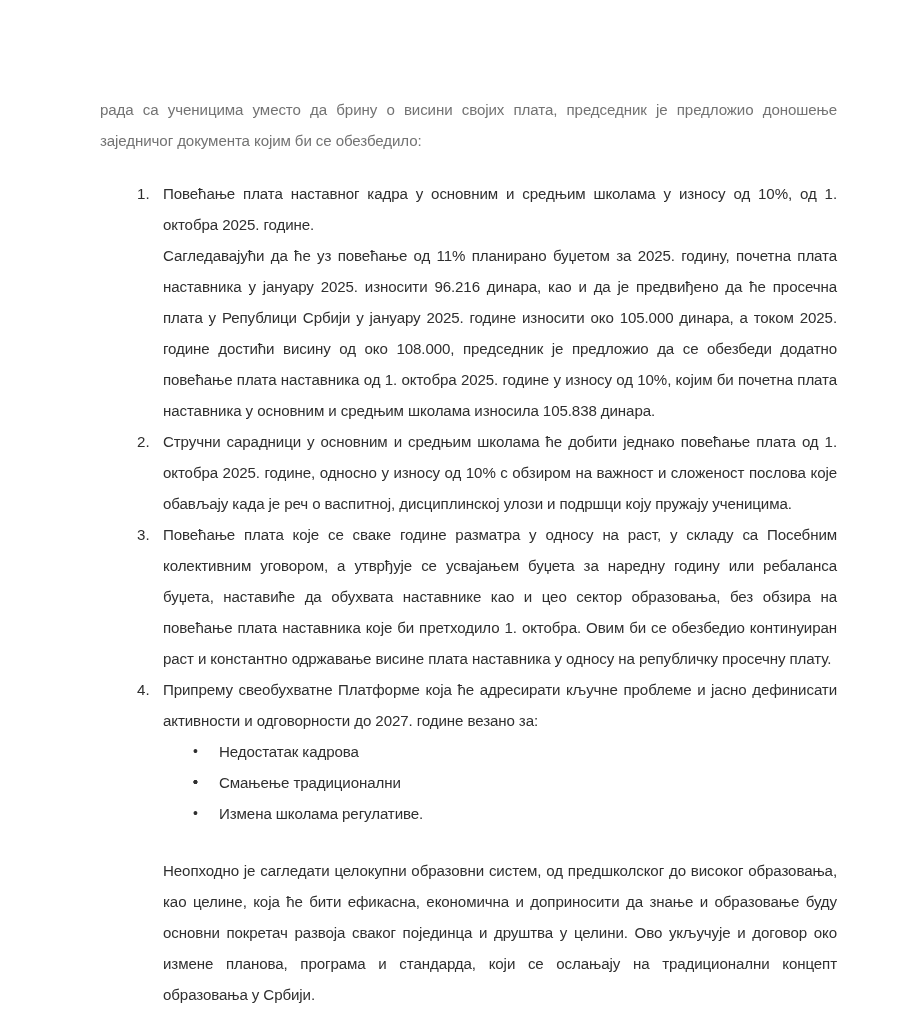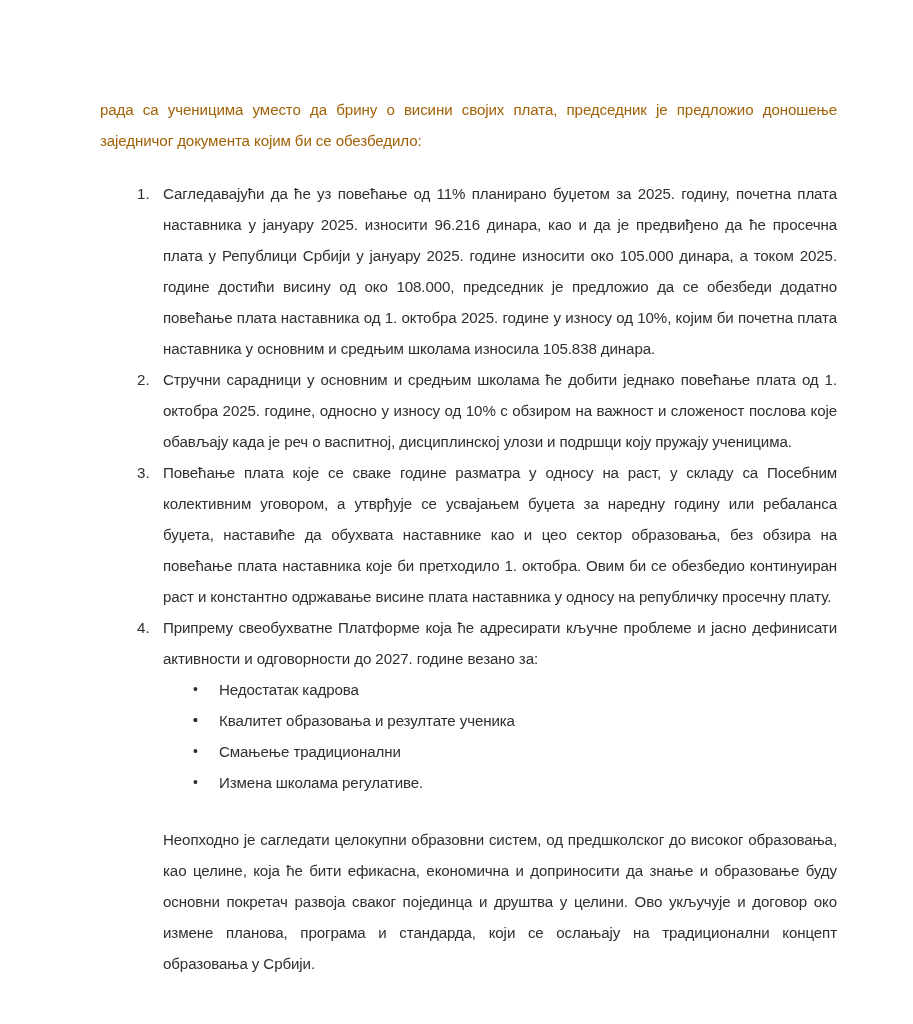--- a/index.html
+++ b/index.html
@@ -24,21 +24,21 @@
     position: absolute;
     left: 100px;
     top: 94px;
     width: 737px;
   }
   .para {
     font-size: 15.1px;
     line-height: 31px;
     text-align: justify;
     text-justify: inter-word;
-    color: #a16207;
+    color: #737373;
     margin: 0;
     letter-spacing: -0.1px;
   }
   .para.lead {
     text-align: justify;
   }
   
   ol.num-list {
     list-style: none;
     margin: 0;
@@ -100,20 +100,21 @@
   <div id="doc-body">
 
     <p class="para lead">рада са ученицима уместо да брину о висини својих плата, председник је предложио доношење заједничог документа којим би се обезбедило:</p>
 
     <div class="spacer-md"></div>
 
     <ol class="num-list">
 
       <li>
         <span class="marker">1.</span>
+        <p class="li-para">Повећање плата наставног кадра у основним и средњим школама у износу од 10%, од 1. октобра 2025. године.</p>
         <p class="li-para">Сагледавајући да ће уз повећање од 11% планирано буџетом за 2025. годину, почетна плата наставника у јануару 2025. износити 96.216 динара, као и да је предвиђено да ће просечна плата у Републици Србији у јануару 2025. године износити око 105.000 динара, а током 2025. године достићи висину од око 108.000, председник је предложио да се обезбеди додатно повећање плата наставника од 1. октобра 2025. године у износу од 10%, којим би почетна плата наставника у основним и средњим школама износила 105.838 динара.</p>
       </li>
 
       <li>
         <span class="marker">2.</span>
         <p class="li-para">Стручни сарадници у основним и средњим школама ће добити једнако повећање плата од 1. октобра 2025. године, односно у износу од 10% с обзиром на важност и сложеност послова које обављају када је реч о васпитној, дисциплинској улози и подршци коју пружају ученицима.</p>
       </li>
 
       <li>
         <span class="marker">3.</span>
@@ -127,21 +128,20 @@
         <ul class="bullet-list">
           <li>
             <span class="dot">•</span>
             <span>Недостатак кадрова</span>
           </li>
           <li>
             <span class="dot">•</span>
           </li>
           <li>
             <span class="dot">•</span>
-            <span>Квалитет образовања и резултате ученика</span>
           </li>
           <li>
             <span class="dot">•</span>
             <span>Смањење традиционални</span>
           </li>
           <li>
             <span class="dot">•</span>
             <span>Измена школама регулативе.</span>
           </li>
         </ul>

